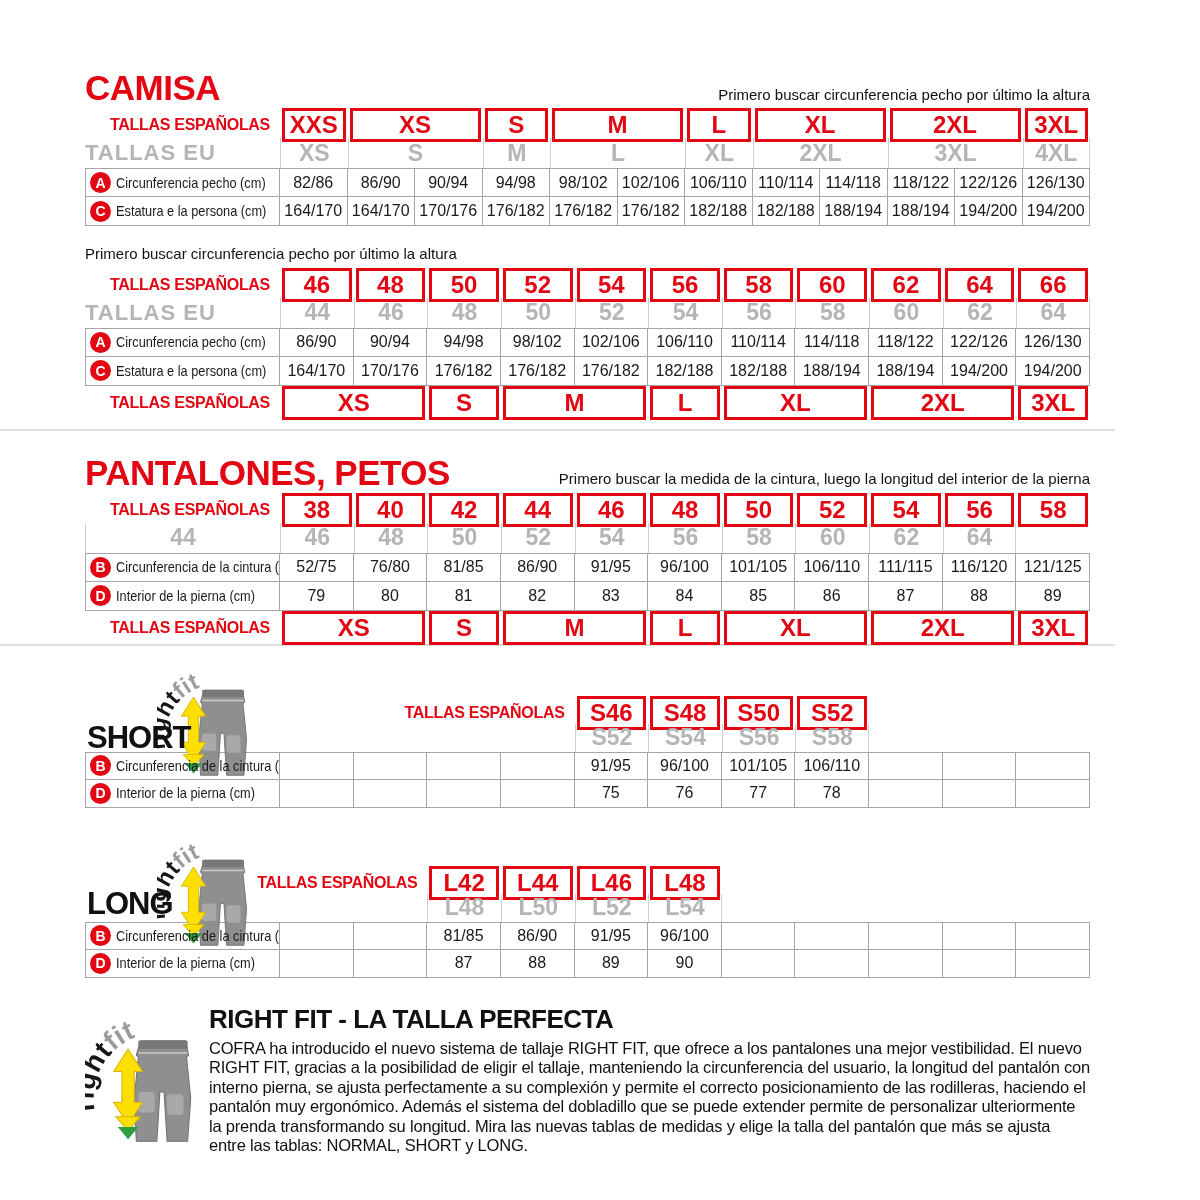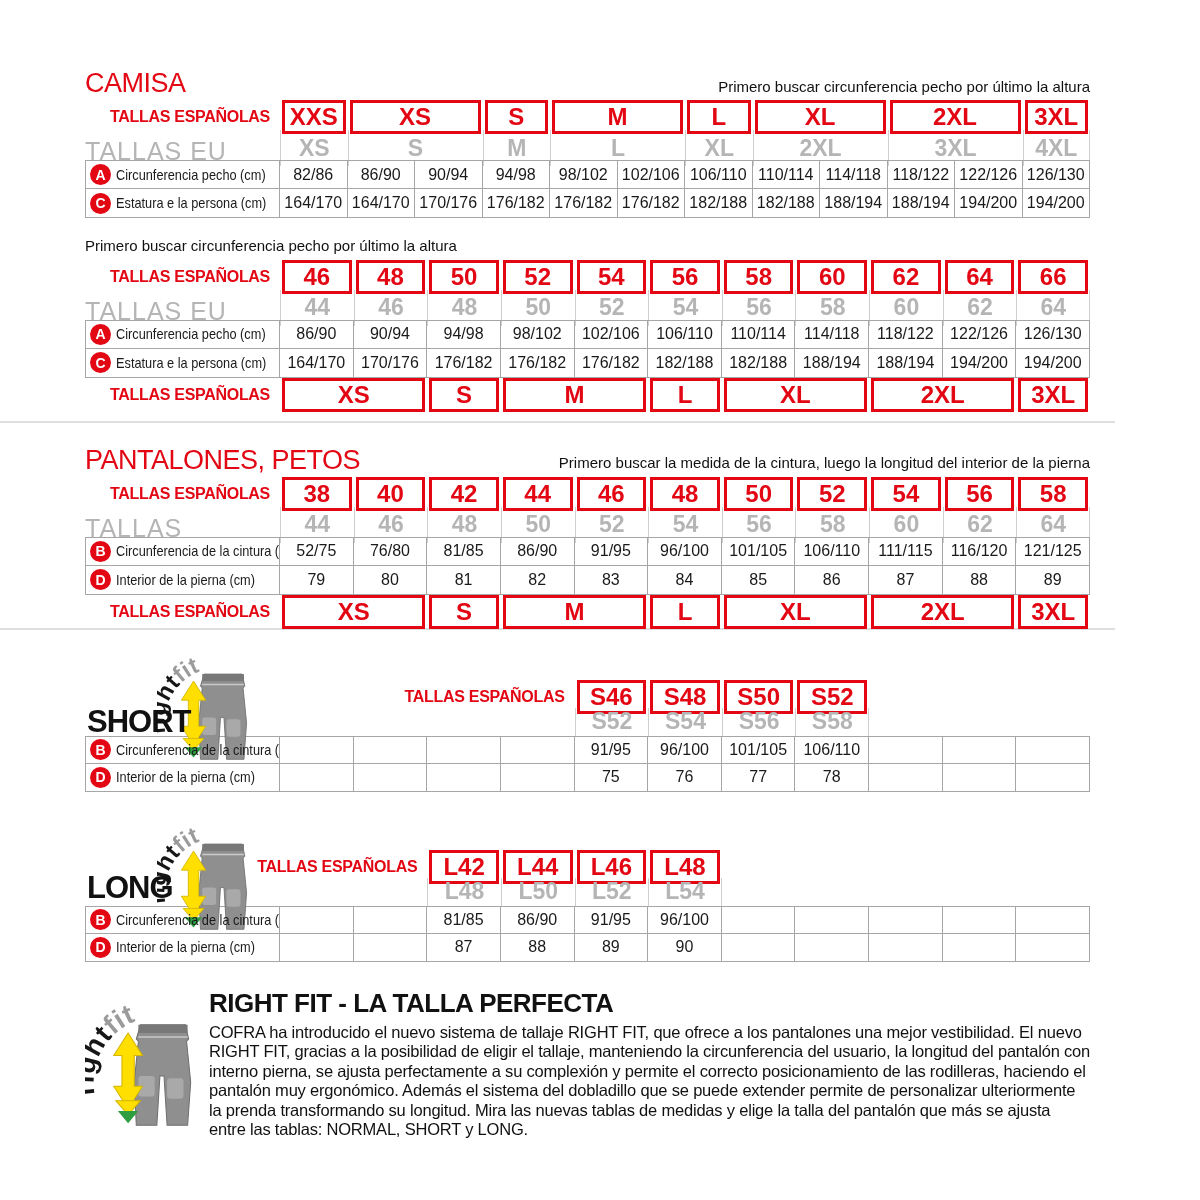--- a/index.html
+++ b/index.html
@@ -2,34 +2,34 @@
 <html><head>
 <meta charset="utf-8">
 <style>
   * { box-sizing: border-box; margin: 0; padding: 0; }
   :root { --red:#e30613; --gray:#b5b5b5; --line:#a6a6a6; --gline:#cfcfcf; }
   html,body { background:#fff; }
   body { width:1200px; height:1200px; font-family:"Liberation Sans",sans-serif; color:#1a1a1a; overflow:hidden; }
   .page { position:relative; width:1200px; height:1200px; padding-top:70px; }
   .sec { margin-left:85px; width:1005px; }
   .sec-head { display:flex; justify-content:space-between; align-items:flex-end; margin-bottom:3px; }
-  .sec-title { color:var(--red); font-size:27px; font-weight:normal; letter-spacing:-0.5px; line-height:1; white-space:nowrap; }
+  .sec-title { color:var(--red); font-size:35px; font-weight:bold; letter-spacing:-0.5px; line-height:1; white-space:nowrap; }
   .sec-note { font-size:15px; color:#111; line-height:1.1; padding-bottom:2px; }
   .trow { display:grid; }
   .cols12 { grid-template-columns:195px repeat(12,1fr); }
   .cols11 { grid-template-columns:195px repeat(11,1fr); }
   .erow { height:30px; }
   .grow { height:30px; }
   .drow { height:29px; }
   .sub .erow, .sub .grow, .sub .drow { height:28px; }
   .lbl-es { color:var(--red); font-weight:bold; font-size:16px; text-align:right; padding-right:10px;
             align-self:center; white-space:nowrap; letter-spacing:-0.3px; }
   .esbox { border:3px solid var(--red); color:var(--red); font-weight:bold; font-size:24px;
            display:flex; align-items:center; justify-content:center; margin:0 2px; }
-  .lbl-eu { color:var(--gray); font-weight:normal; font-size:25px; letter-spacing:1px; align-self:center; white-space:nowrap;margin-top:7px; }
+  .lbl-eu { color:var(--gray); font-weight:bold; font-size:22px; letter-spacing:1px; align-self:center; white-space:nowrap; }
   .gcell { color:var(--gray); font-weight:bold; font-size:23px; display:flex; align-items:center; justify-content:center;
            border-left:1px solid var(--gline); }
   .gcell.last { border-right:1px solid var(--gline); }
   .dcell { border-right:1px solid var(--line); border-bottom:1px solid var(--line);
            display:flex; align-items:center; justify-content:center; font-size:16px; }
   .dlbl  { border-left:1px solid var(--line); border-right:1px solid var(--line); border-bottom:1px solid var(--line);
            display:flex; align-items:center; padding-left:4px; overflow:hidden; }
   .first .dcell, .first .dlbl { border-top:1px solid var(--line); }
   .badge { width:21px; height:21px; border-radius:50%; background:var(--red); color:#fff; font-weight:bold; font-size:14px;
            display:inline-flex; align-items:center; justify-content:center; margin-right:5px; flex:none; }
@@ -221,21 +221,20 @@
           <div class="esbox">44</div>
           <div class="esbox">46</div>
           <div class="esbox">48</div>
           <div class="esbox">50</div>
           <div class="esbox">52</div>
           <div class="esbox">54</div>
           <div class="esbox">56</div>
           <div class="esbox">58</div>
         </div>
         <div class="trow grow cols11">
-          <div class="lbl-eu">TALLAS</div>
           <div class="gcell">44</div>
           <div class="gcell">46</div>
           <div class="gcell">48</div>
           <div class="gcell">50</div>
           <div class="gcell">52</div>
           <div class="gcell">54</div>
           <div class="gcell">56</div>
           <div class="gcell">58</div>
           <div class="gcell">60</div>
           <div class="gcell">62</div>

